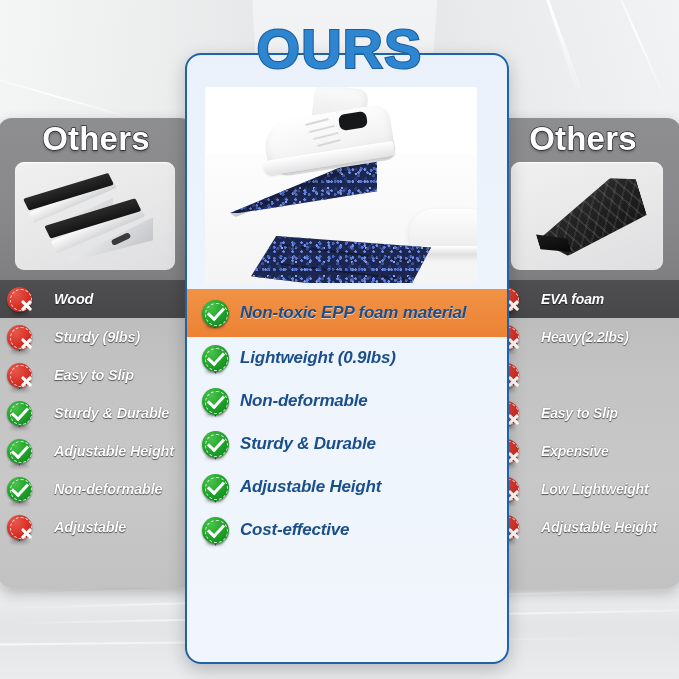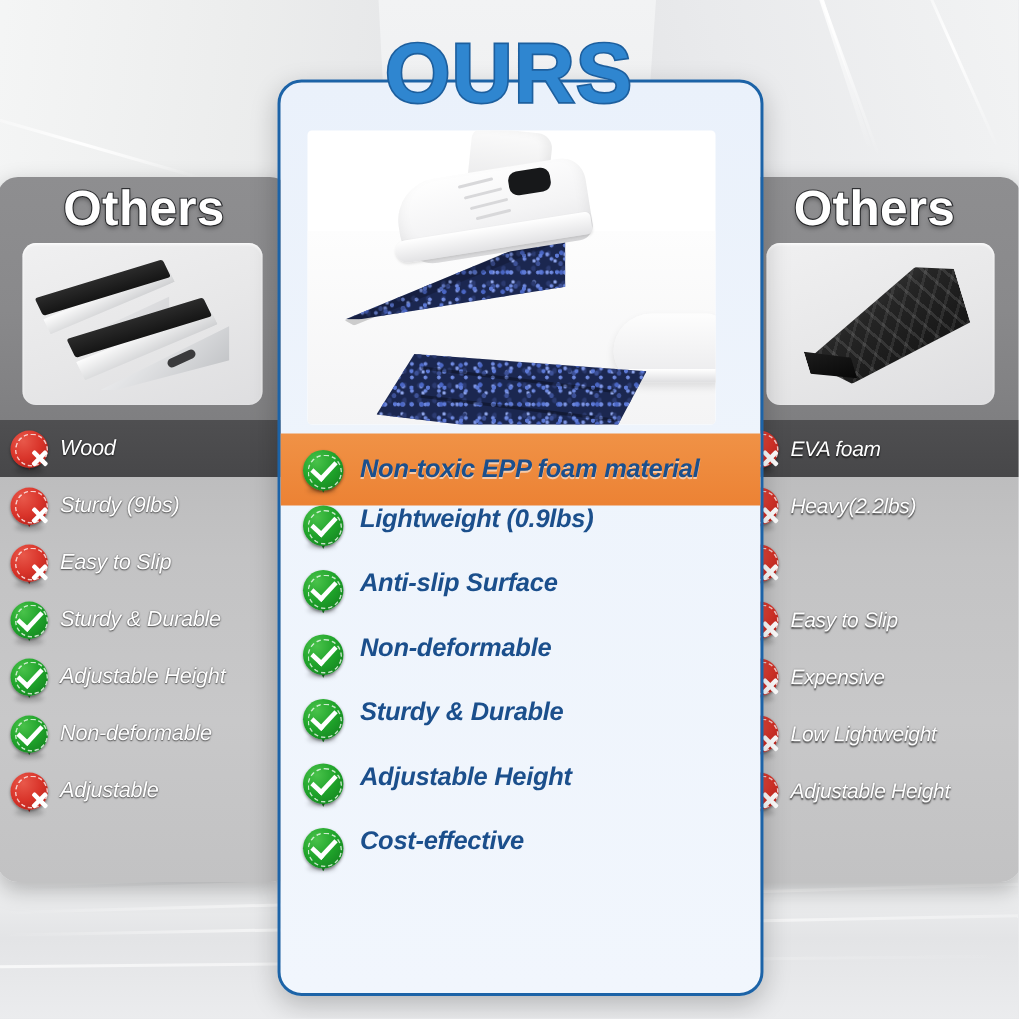--- a/index.html
+++ b/index.html
@@ -140,21 +140,21 @@
     background:linear-gradient(180deg,#b9b9ba 0%,#c3c3c4 30%,#c8c8c9 65%,#c2c2c3 100%);
   }
   .side-row{
     position:relative;height:38px;display:flex;align-items:center;padding-left:9px;
   }
   .side-row.first{
     height:38px;
     background:linear-gradient(180deg,#4f4f51 0%,#474749 100%);
   }
   .side-row .txt{
-    margin-left:8px;font-size:14.5px;font-style:italic;font-weight:normal;
+    margin-left:22px;font-size:14.5px;font-style:italic;font-weight:bold;
     color:#ffffff;
     text-shadow:0 1px 1px rgba(0,0,0,.55), 0 0 1px rgba(0,0,0,.5);
     letter-spacing:-.2px;white-space:nowrap;
   }
   .side-right .side-row .txt{font-size:14px;}
 
   
   .badge{
     position:relative;width:25px;height:25px;flex:0 0 25px;
   }
@@ -289,21 +289,21 @@
   .ramp2 .seam{
     position:absolute;background:rgba(0,0,0,.32);height:2px;width:72%;left:16%;
   }
   .ramp2 .sm1{top:40%;transform:rotate(7deg);}
   .ramp2 .sm2{top:66%;transform:rotate(7deg);}
 
   .center-list{
     position:absolute;left:0;right:0;top:234px;bottom:0;
   }
   .c-row{
-    display:flex;height:43px;padding-left:15px;
+    display:flex;align-items:center;height:43px;padding-left:15px;
   }
   .c-row.hl{
     height:48px;
     background:linear-gradient(180deg,#f09246 0%,#ec8234 100%);
     align-items:center;
   }
   .c-row .ctxt{
     margin-left:11px;font-size:17px;font-style:italic;font-weight:bold;
     color:#1b4f8c;letter-spacing:-.2px;line-height:1.06;
   }
@@ -582,33 +582,20 @@
         <div class="badge green">
           <div class="shadow"></div>
           <div class="pin"></div>
           <div class="circ">
             <div class="ring"></div>
             <div class="glyph">
               <i class="check"></i>
             </div>
           </div>
         </div>
-        <span class="ctxt">Anti-slip Surface</span>
-      </div>
-      <div class="c-row">
-        <div class="badge green">
-          <div class="shadow"></div>
-          <div class="pin"></div>
-          <div class="circ">
-            <div class="ring"></div>
-            <div class="glyph">
-              <i class="check"></i>
-            </div>
-          </div>
-        </div>
         <span class="ctxt">Non-deformable</span>
       </div>
       <div class="c-row">
         <div class="badge green">
           <div class="shadow"></div>
           <div class="pin"></div>
           <div class="circ">
             <div class="ring"></div>
             <div class="glyph">
               <i class="check"></i>

